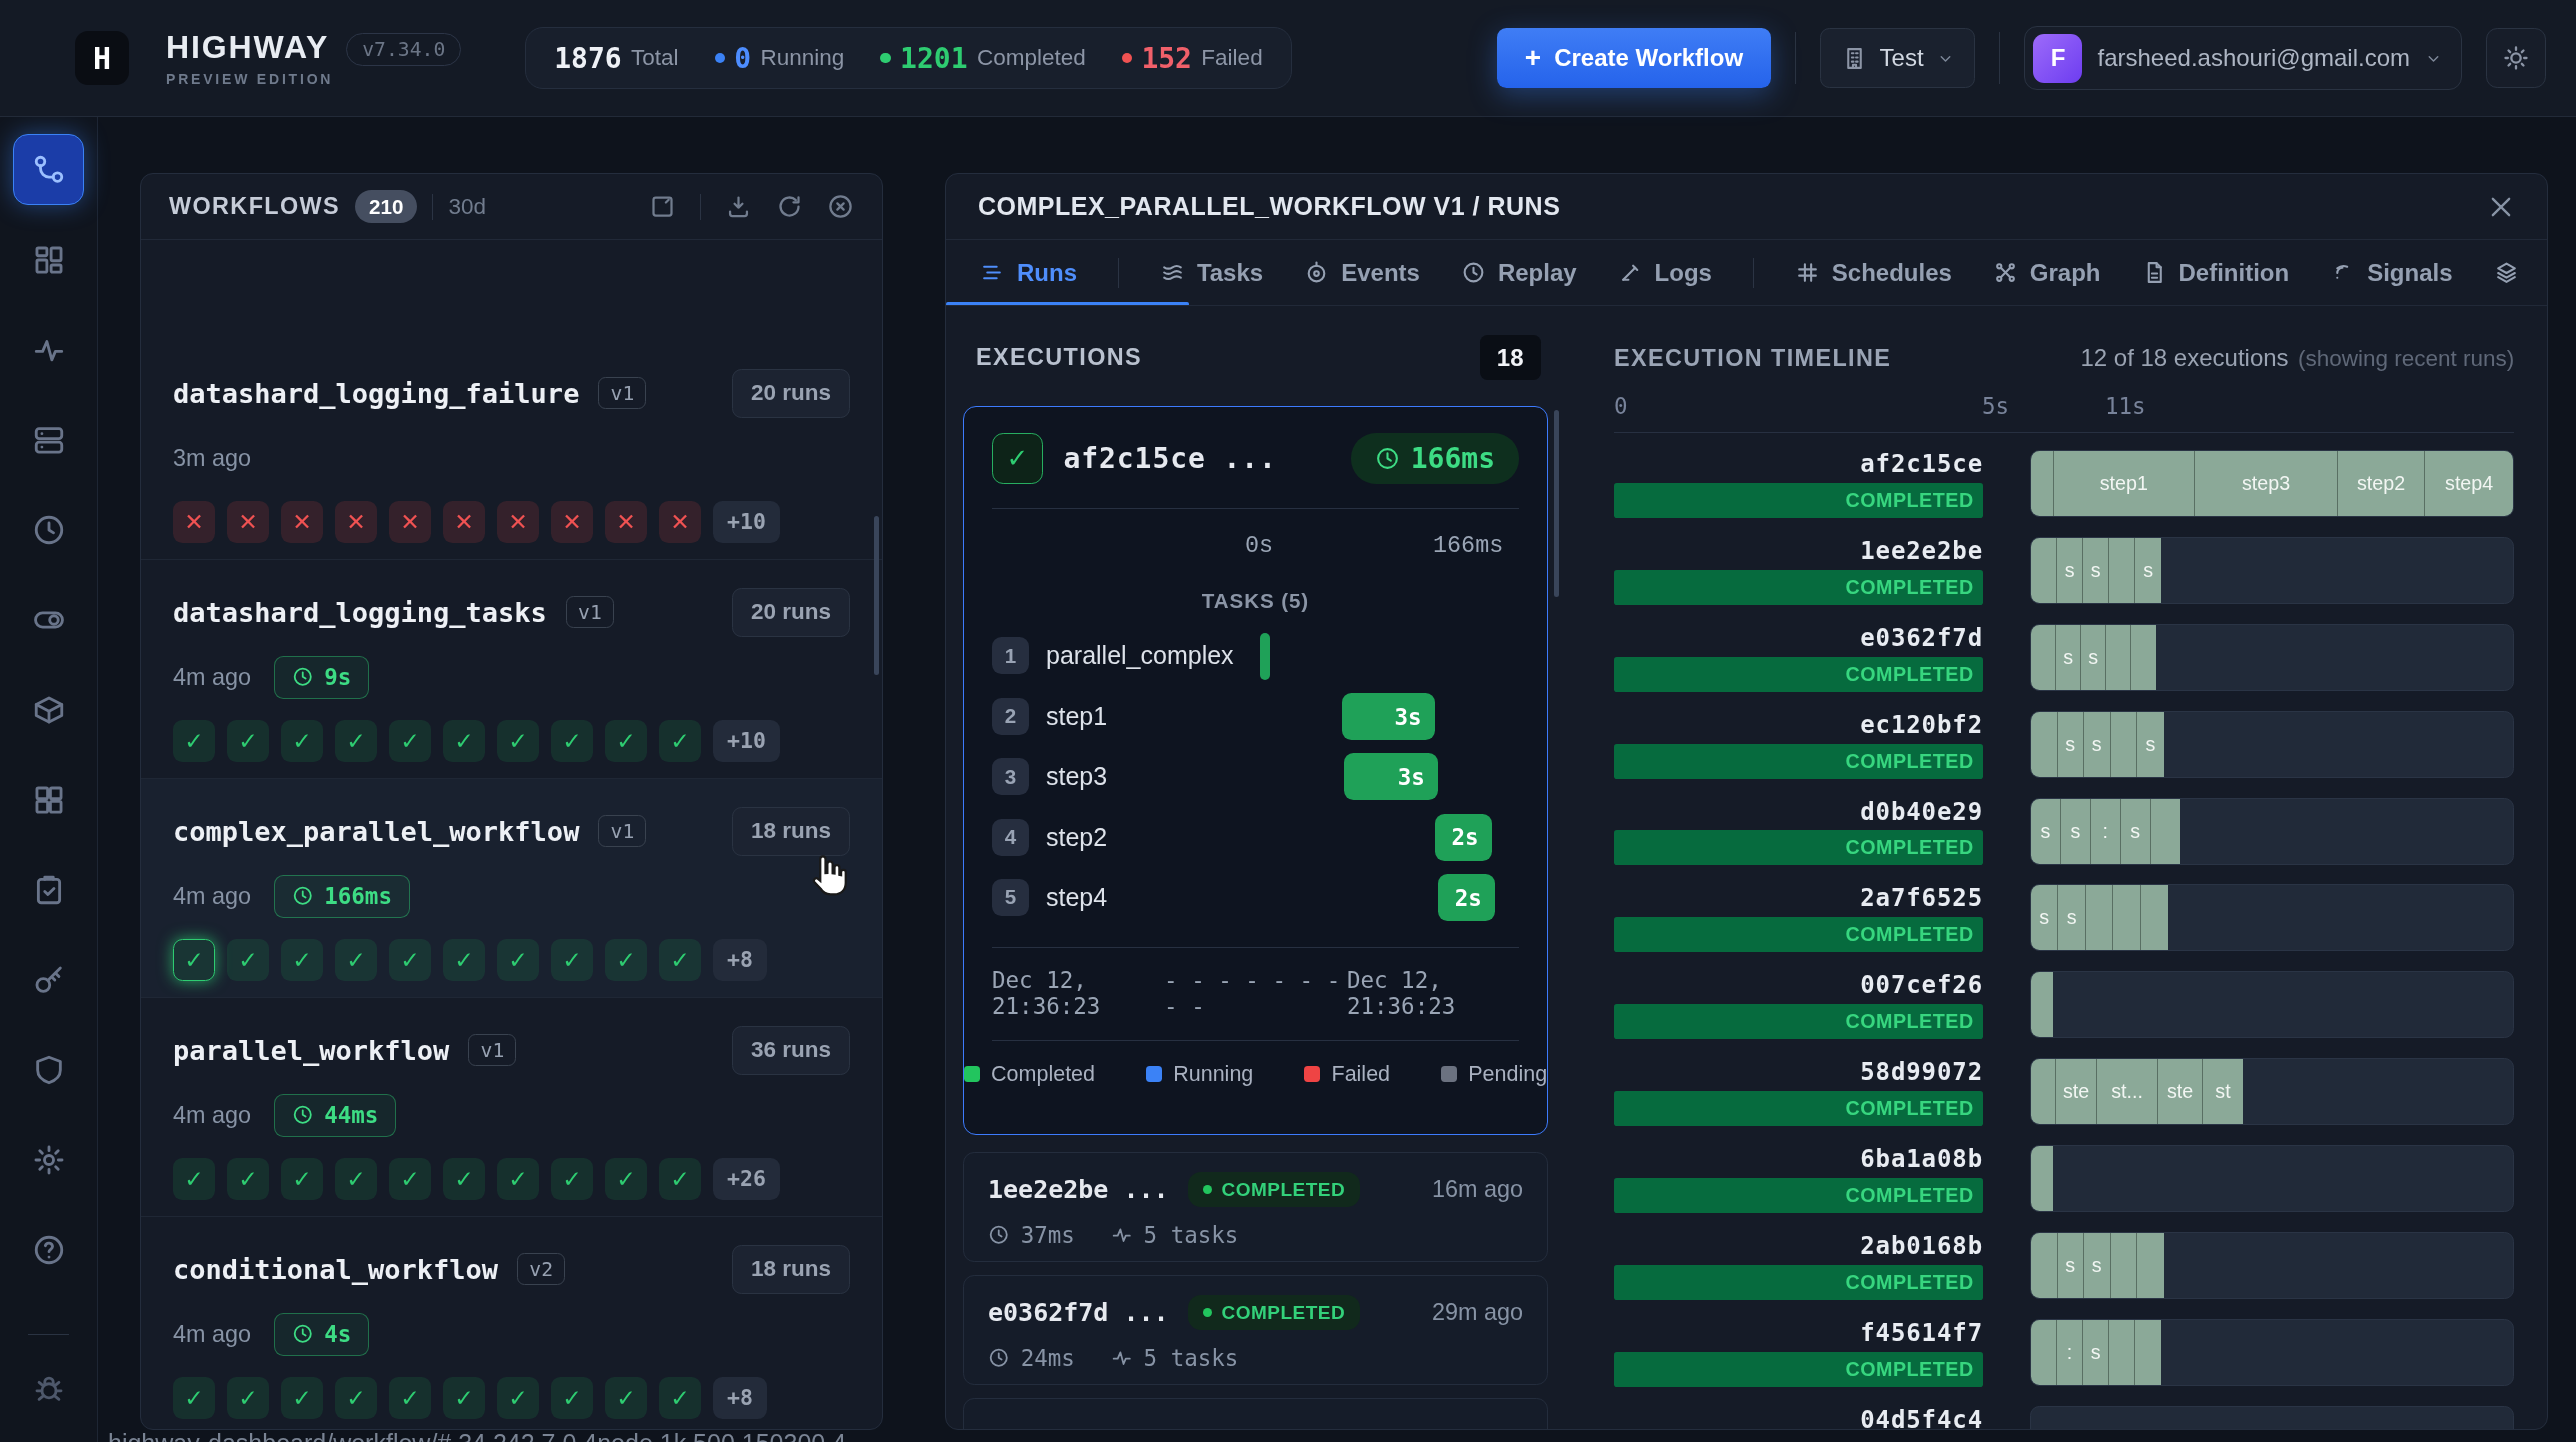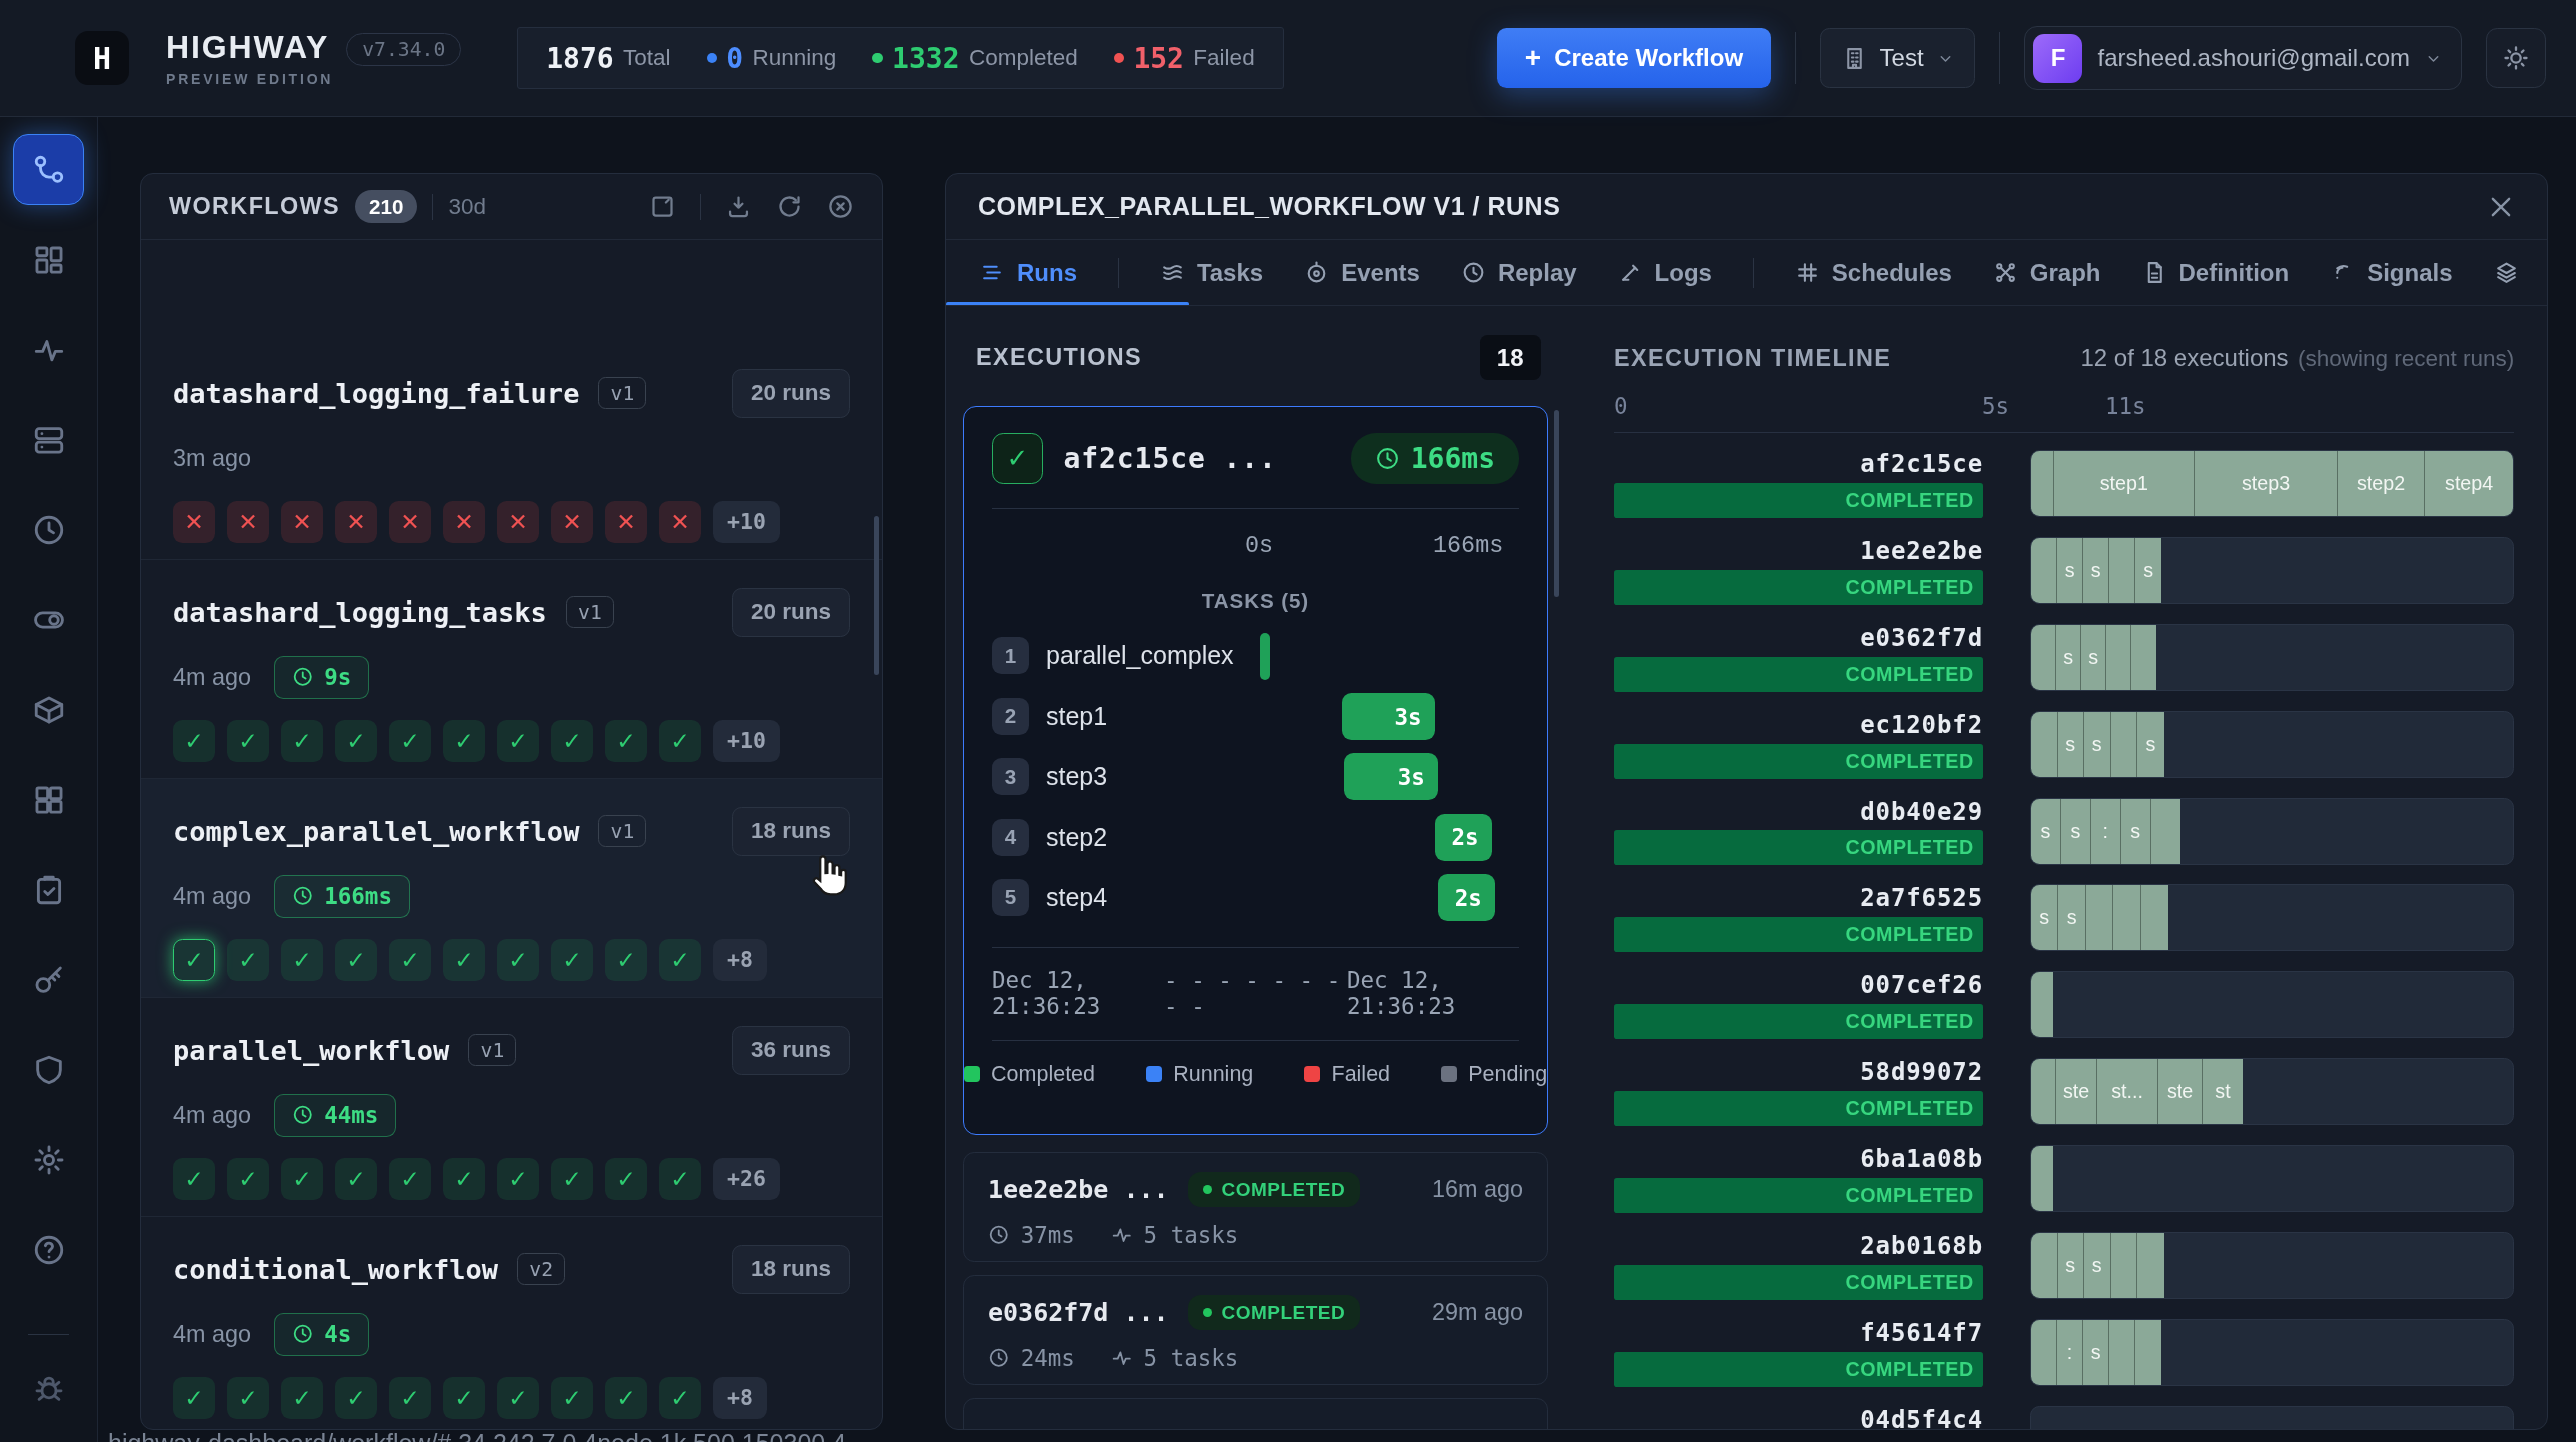--- a/index.html
+++ b/index.html
@@ -17,22 +17,22 @@
           padding:0 30px 0 75px;gap:24px;z-index:5}
   .logo{width:54px;height:54px;border-radius:13px;background:#0a0d13;display:flex;
         align-items:center;justify-content:center;font-family:"DejaVu Sans Mono",monospace;
         font-size:30px;font-weight:bold;color:#fff}
   .brand{display:flex;flex-direction:column;margin-left:13px}
   .brand-row{display:flex;align-items:flex-end;gap:17px}
   .app-name{font-size:32px;font-weight:800;letter-spacing:1.9px;color:#e8ecf2}
   .version{font-size:19.7px;color:#6b7586;border:1.4px solid #2c3547;border-radius:935px;
            padding:3.7px 15px;font-family:"DejaVu Sans Mono",monospace}
   .edition{font-size:14px;letter-spacing:2.8px;color:#6f7a8c;margin-top:5.6px;font-weight:bold}
-  .stats{margin-left:32px;height:62px;display:flex;align-items:center;gap:36px;
-         background:#181f2c;border:0.9px solid #252e3e;border-radius:3px;padding:16px 28px}
+  .stats{margin-left:40px;height:62px;display:flex;align-items:center;gap:36px;
+         background:#181f2c;border:0.9px solid #252e3e;border-radius:18px;padding:16px 28px}
   .stat{display:flex;align-items:center;gap:9.4px}
   .stat .dot{width:10.3px;height:10.3px;border-radius:50%}
   .stat .val{font-size:28px;font-weight:bold;color:#eef1f6}
   .stat .lbl{font-size:22.5px;color:#8c95a6}
   .btn-create{height:60px;border-radius:9.4px;background:linear-gradient(180deg,#3f7df5,#2563eb);
               display:flex;align-items:center;gap:13px;padding:0 28px;font-size:24px;font-weight:600;
               color:#fff;box-shadow:0 7.5px 28px rgba(59,130,246,.35);cursor:pointer}
   .vdiv{width:0.9px;height:52px;background:#2a3342}
   .pill-btn{height:60px;border-radius:9.4px;background:#1a212e;border:0.9px solid #2a3342;
             display:flex;align-items:center;gap:13px;padding:0 20.6px;font-size:24px;color:#d2d8e2}
@@ -217,21 +217,21 @@
           <span class="val mono">1876</span>
           <span class="lbl">Total</span>
         </div>
         <div class="stat">
           <span class="dot" style="background: rgb(59, 130, 246);"></span>
           <span class="val mono" style="color: rgb(77, 141, 255);">0</span>
           <span class="lbl">Running</span>
         </div>
         <div class="stat">
           <span class="dot" style="background: rgb(46, 204, 113);"></span>
-          <span class="val mono" style="color: rgb(46, 204, 113);">1332</span>
+          <span class="val mono" style="color: rgb(46, 204, 113);">1201</span>
           <span class="lbl">Completed</span>
         </div>
         <div class="stat">
           <span class="dot" style="background: rgb(240, 82, 82);"></span>
           <span class="val mono" style="color: rgb(241, 96, 106);">152</span>
           <span class="lbl">Failed</span>
         </div>
       </div>
     <span class="spacer"></span>
     <button class="btn-create" style="border:none">

